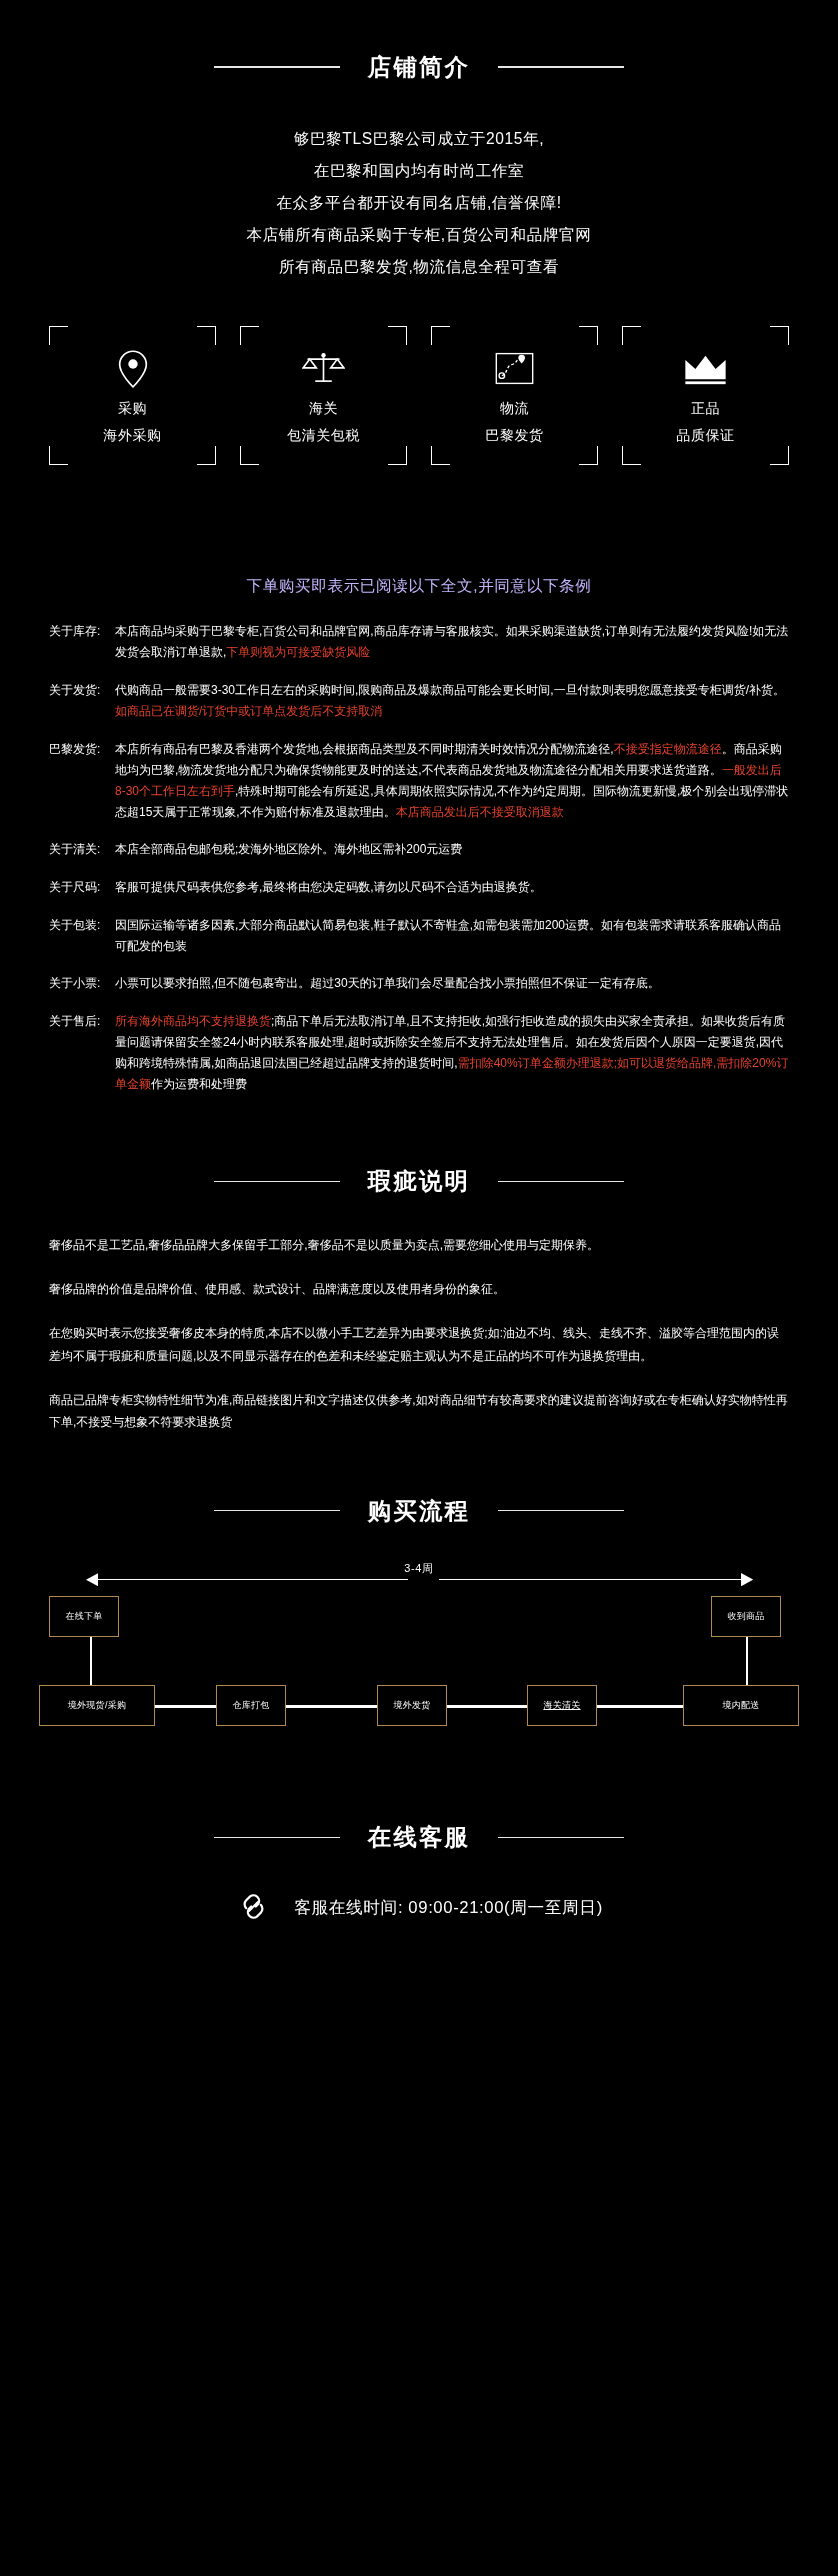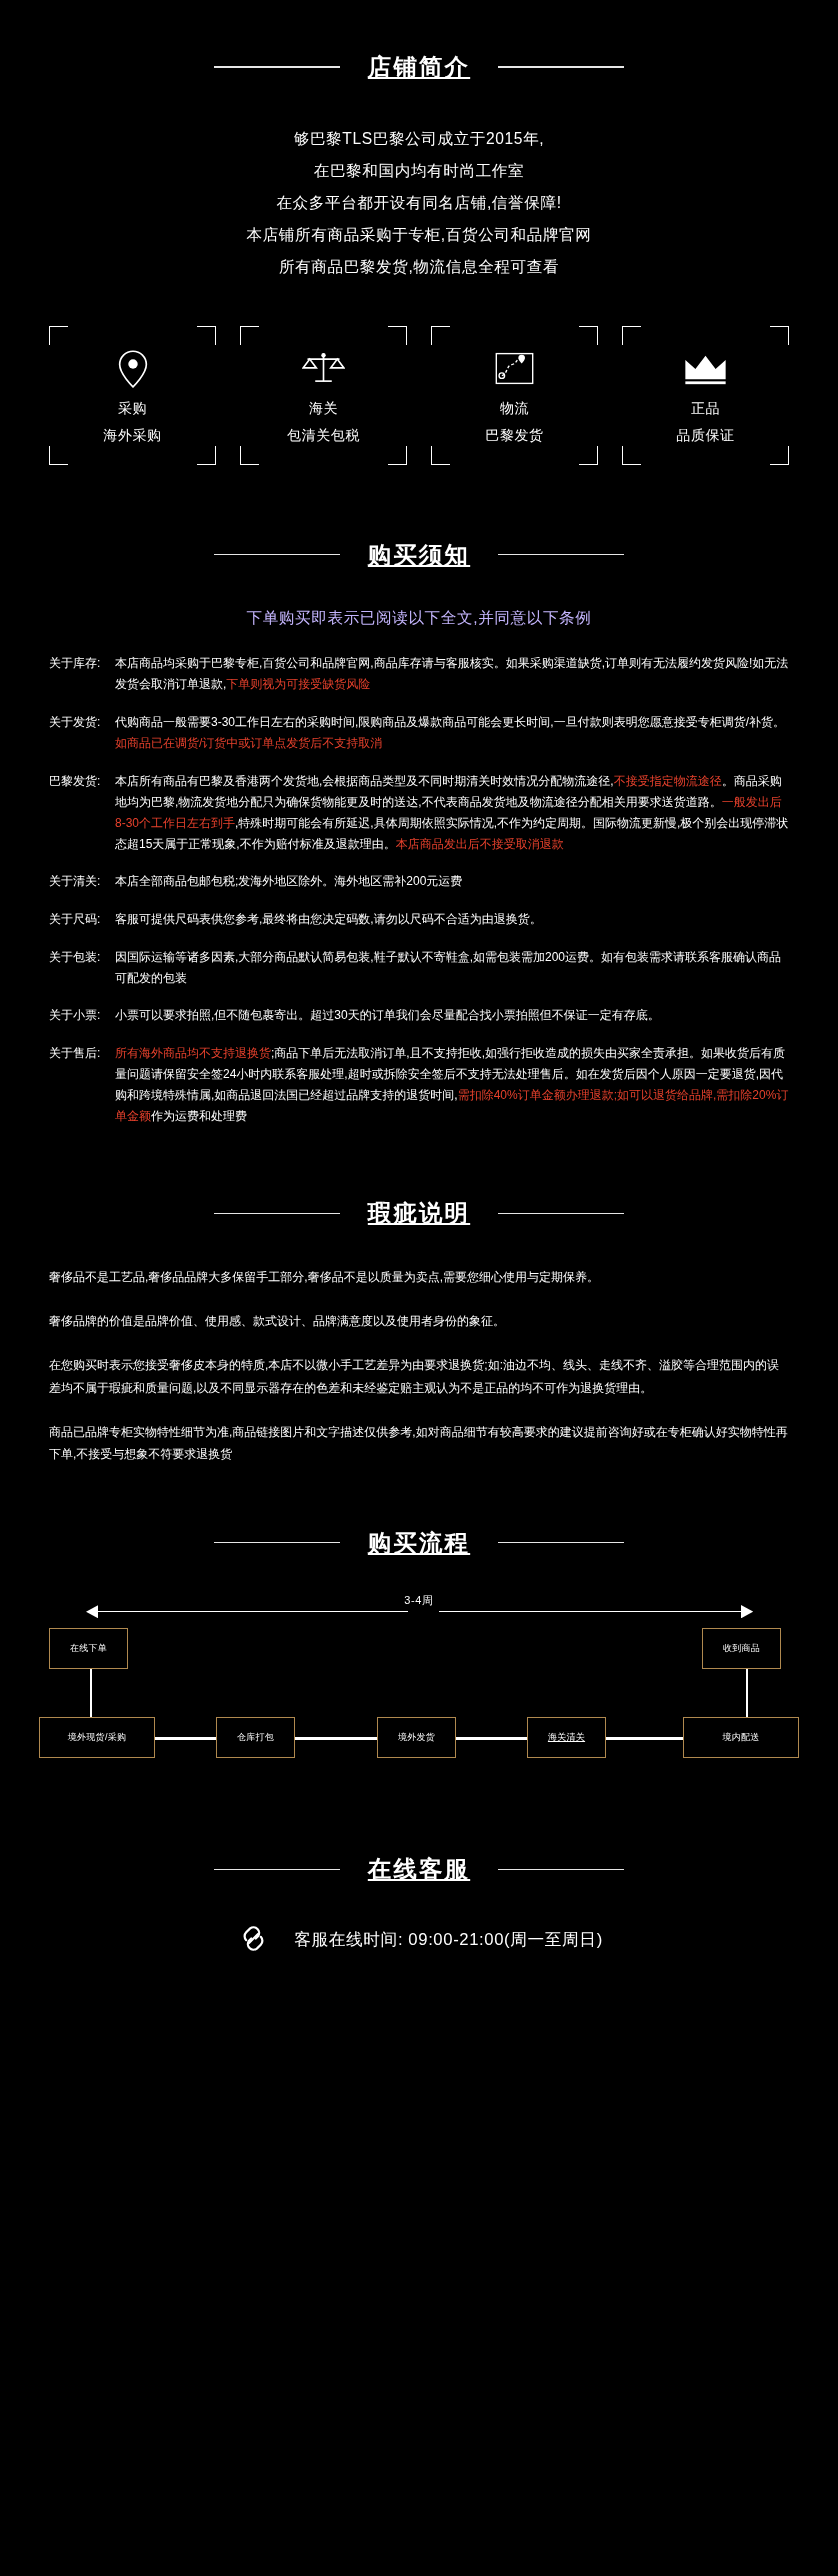--- a/index.html
+++ b/index.html
@@ -16,21 +16,20 @@
   }
   .page { width: 838px; margin: 0 auto; background: #000; }
 
   
   .sec-head {
     display: flex;
     align-items: center;
     justify-content: center;
     gap: 28px;
     padding: 0;
-    text-decoration: underline;
   }
   .sec-head .rule {
     width: 126px; height: 1.1px; background: #ffffff; opacity: .9;
   }
   .sec-head .title {
     font-size: 23.4px;
     font-weight: bold;
     letter-spacing: 2.2px;
     white-space: nowrap;
   }
@@ -97,21 +96,21 @@
     line-height: 1.85;
     margin: 0 0 22px;
   }
 
   
   .s-flow { margin-top: 37px; padding-top: 24.5px; }
   .flow-wrap { width: 740px; margin: 32px auto 0; position: relative; height: 184px; }
 
   .fbox {
     position: absolute;
-    width: 79px; height: 41px;
+    width: 70px; height: 41px;
     border: 1.7px solid #b0894f;
     background: #000;
     display: flex; align-items: center; justify-content: center;
     font-size: 9px; letter-spacing: 0.3px;
     text-align: center;
     z-index: 3;
   }
   .fbox.wide { width: 116px; }
   .fline { position: absolute; background: #ffffff; z-index: 1; }
   .flow-dur {
@@ -217,25 +216,20 @@
           </svg>
         </span>
         <span class="t1">正品</span>
         <span class="t2">品质保证</span>
       </div>
 
     </div>
   </section>
 
   <section class="s-notes">
-    <div class="sec-head">
-      <span class="rule"></span>
-      <span class="title">购买须知</span>
-      <span class="rule"></span>
-    </div>
 
     <div class="notes-warn">下单购买即表示已阅读以下全文,并同意以下条例</div>
 
     <div class="notes-list">
 
       <div class="note-row">
         <div class="note-label">关于库存:</div>
         <div class="note-text">
           <span>本店商品均采购于巴黎专柜,百货公司和品牌官网,商品库存请与客服核实。如果采购渠道缺货,订单则有无法履约发货风险!如无法发货会取消订单退款,</span><span class="red">下单则视为可接受缺货风险</span>
         </div>

